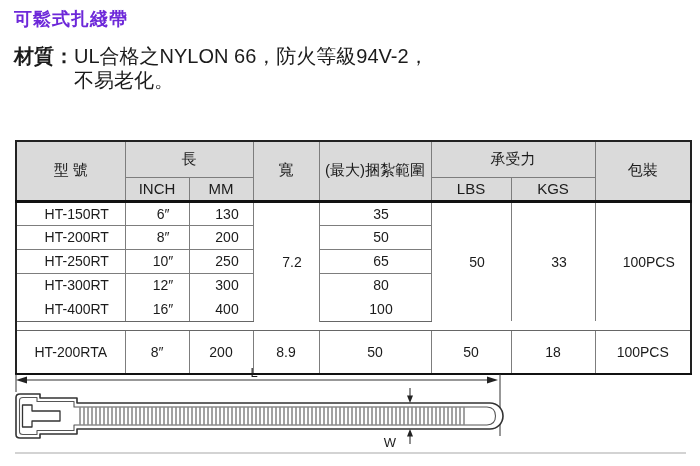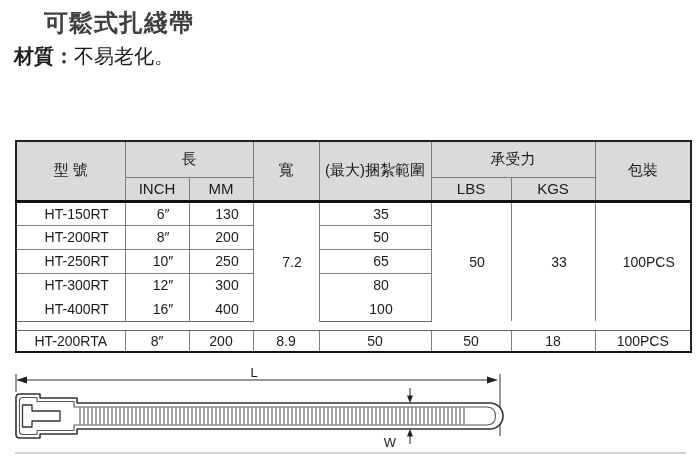--- a/index.html
+++ b/index.html
@@ -4,21 +4,21 @@
 <style>
   html,body{margin:0;padding:0;}
   body{
     width:700px;height:466px;position:relative;overflow:hidden;
     background:#ffffff;
     font-family:"Liberation Sans","DejaVu Sans",sans-serif;
     color:#1b1b1b;
   }
   .page-title{
     position:absolute;left:14px;top:7px;
-    font-size:24px;font-weight:bold;color:#404040;letter-spacing:1px;margin-left:30px;
+    font-size:18px;font-weight:bold;color:#6d28d9;letter-spacing:1px;
   }
   .specs{position:absolute;left:14px;top:44px;font-size:20px;line-height:24px;}
   .spec-row{display:flex;align-items:flex-start;}
   .spec-label{font-weight:bold;white-space:pre;}
   .spec-text span{display:block;}
 
   .spec-table{
     position:absolute;left:15px;top:140px;
     border-collapse:collapse;table-layout:fixed;
     font-size:14px;
@@ -33,36 +33,37 @@
   .hdr-bottom{border-bottom:3px solid #111 !important;}
   .hdr-mid{border-bottom:1px solid #7d7d7d;}
   tr.h1{height:36px;} tr.h2{height:24px;}
   tr.body-row{height:24px;}
   tr.body-row td{border-bottom:1px solid #7d7d7d;padding-left:12px;}
   tr.body-row td.span-cell{border-bottom:none;}
   tr.nb td{border-bottom:none;}
   tr.last-main td{border-bottom:1.5px solid #666;}
   tr.spacer{height:9px;}
   tr.spacer td{border-bottom:1.5px solid #666;border-right:none;background:#fff;}
-  tr.rta-row{height:22px;}
+  tr.rta-row{height:44px;}
   tr.rta-row td{border-bottom:none;}
   td.last-col,th.last-col{border-right:none;}
 
   .diagram{position:absolute;left:0;top:366px;}
   .dim-label{font-size:13px;fill:#1b1b1b;font-family:"Liberation Sans",sans-serif;}
 </style>
 </head>
 <body>
 
 <div class="page-title">可鬆式扎綫帶</div>
 
 <div class="specs">
   <div class="spec-row">
     <span class="spec-label">材質：</span>
     <span class="spec-text">
+      <span>UL合格之NYLON 66，防火等級94V-2，</span>
       <span>不易老化。</span>
     </span>
   </div>
 </div>
 
 <table class="spec-table">
   <colgroup>
     <col style="width:109px">
       <col style="width:64px">
       <col style="width:64px">

